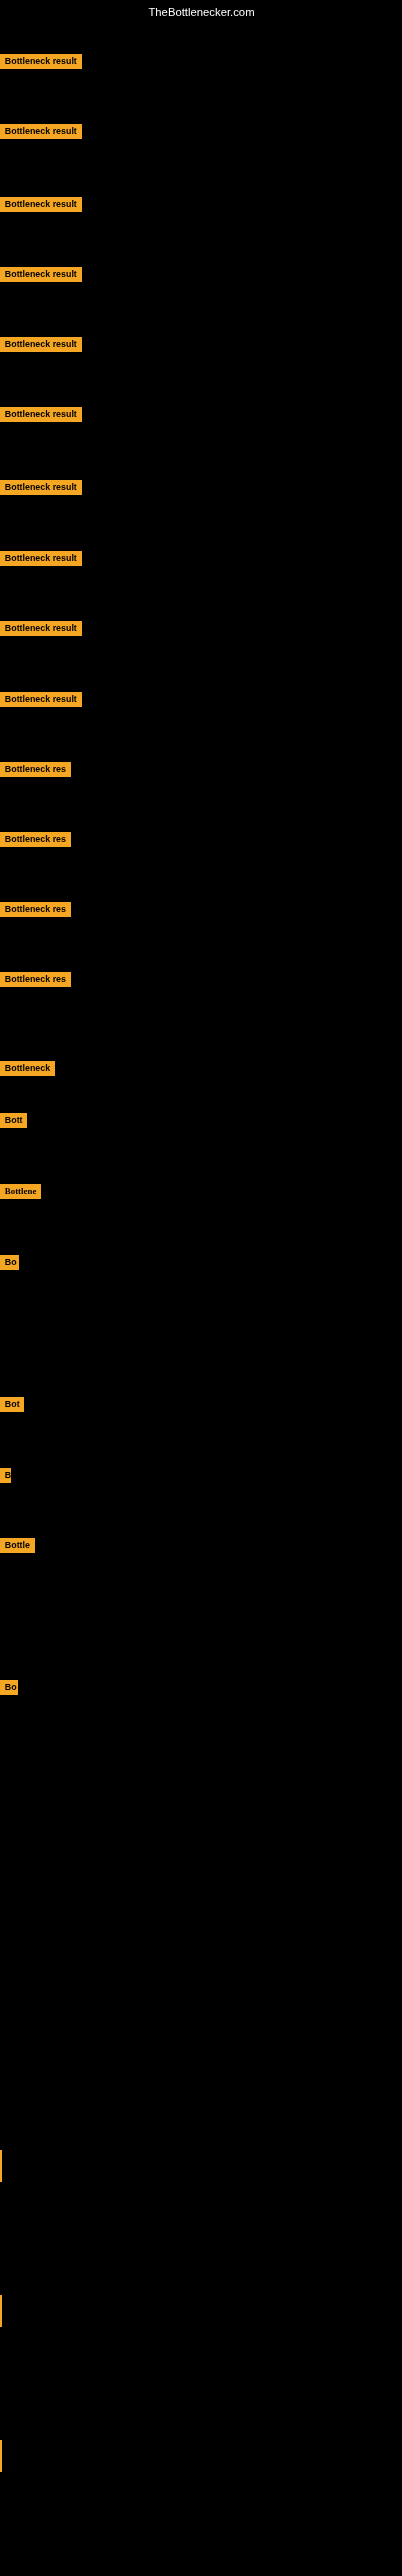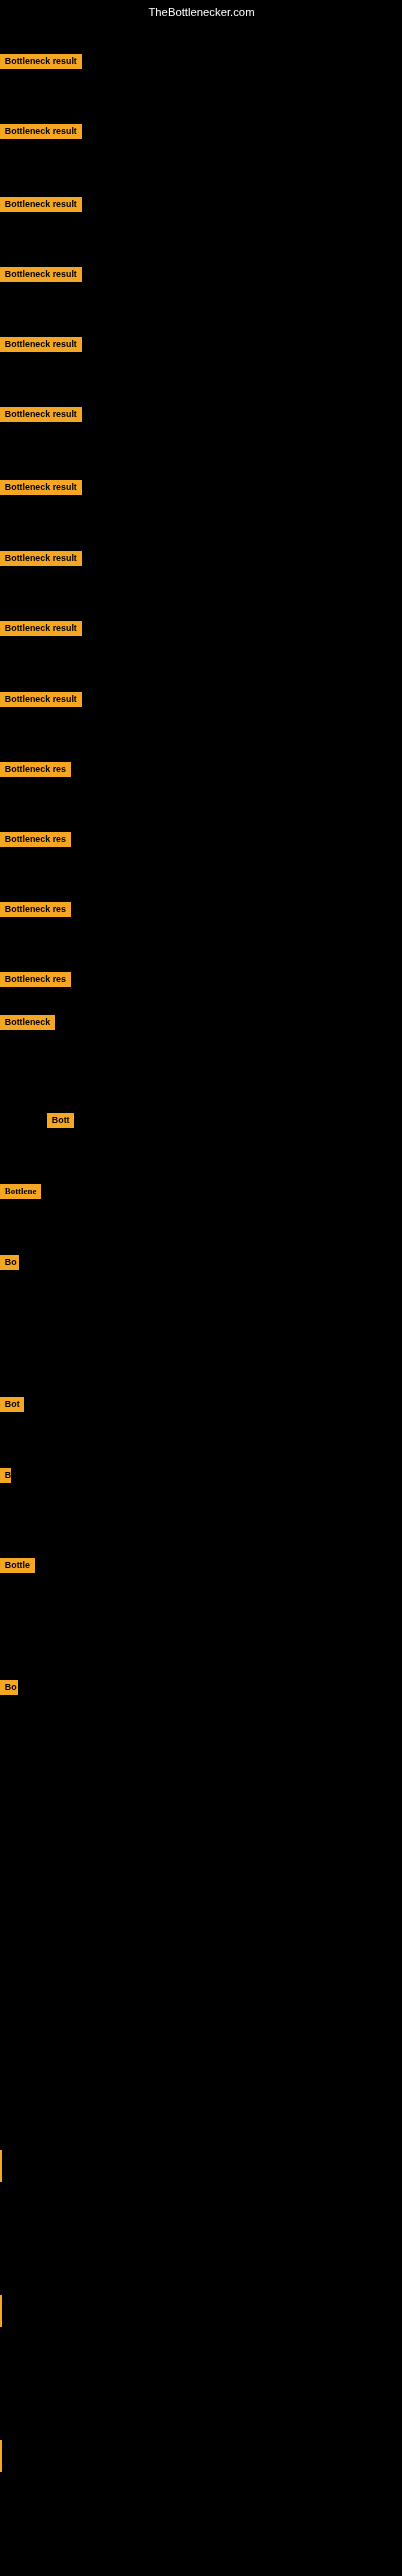--- a/index.html
+++ b/index.html
@@ -60,25 +60,25 @@
     <div class="bottleneck-item" style="top: 312px; max-width: 113px;"><span class="bottleneck-label" style="max-width: 113px;">Bottleneck result</span></div>
     <div class="bottleneck-item" style="top: 382px; max-width: 109px;"><span class="bottleneck-label" style="max-width: 109px;">Bottleneck result</span></div>
     <div class="bottleneck-item" style="top: 455px; max-width: 115px;"><span class="bottleneck-label" style="max-width: 115px;">Bottleneck result</span></div>
     <div class="bottleneck-item" style="top: 526px; max-width: 116px;"><span class="bottleneck-label" style="max-width: 116px;">Bottleneck result</span></div>
     <div class="bottleneck-item" style="top: 596px; max-width: 105px;"><span class="bottleneck-label" style="max-width: 105px;">Bottleneck result</span></div>
     <div class="bottleneck-item" style="top: 667px; max-width: 101px;"><span class="bottleneck-label" style="max-width: 101px;">Bottleneck result</span></div>
     <div class="bottleneck-item" style="top: 737px; max-width: 93px;"><span class="bottleneck-label" style="max-width: 93px;">Bottleneck res</span></div>
     <div class="bottleneck-item" style="top: 807px; max-width: 89px;"><span class="bottleneck-label" style="max-width: 89px;">Bottleneck res</span></div>
     <div class="bottleneck-item" style="top: 877px; max-width: 87px;"><span class="bottleneck-label" style="max-width: 87px;">Bottleneck res</span></div>
     <div class="bottleneck-item" style="top: 947px; max-width: 85px;"><span class="bottleneck-label" style="max-width: 85px;">Bottleneck res</span></div>
-    <div class="bottleneck-item" style="top: 990px; max-width: 64px; text-decoration: underline;"><span class="bottleneck-label" style="max-width: 64px;">Bottleneck</span></div>
-    <div class="bottleneck-item" style="top: 1088px; max-width: 34px; padding-left: 47px;"><span class="bottleneck-label" style="max-width: 34px;">Bott</span></div>
+    <div class="bottleneck-item" style="top: 1036px; max-width: 64px; text-decoration: underline;"><span class="bottleneck-label" style="max-width: 64px;">Bottleneck</span></div>
+    <div class="bottleneck-item" style="top: 1088px; max-width: 34px;"><span class="bottleneck-label" style="max-width: 34px;">Bott</span></div>
     <div class="bottleneck-item" style="top: 1159px; max-width: 50px; font-family: Liberation Serif, serif;"><span class="bottleneck-label" style="max-width: 50px;">Bottlene</span></div>
     <div class="bottleneck-item" style="top: 1230px; max-width: 19.3px;"><span class="bottleneck-label" style="max-width: 19.3px;">Bo</span></div>
     <div class="bottleneck-item" style="top: 1372px; max-width: 24px;"><span class="bottleneck-label" style="max-width: 24px;">Bot</span></div>
     <div class="bottleneck-item" style="top: 1443px; max-width: 11.3px;"><span class="bottleneck-label" style="max-width: 11.3px;">B</span></div>
-    <div class="bottleneck-item" style="top: 1513px; max-width: 39px; margin-top: 20px;"><span class="bottleneck-label" style="max-width: 39px;">Bottle</span></div>
+    <div class="bottleneck-item" style="top: 1513px; max-width: 39px;"><span class="bottleneck-label" style="max-width: 39px;">Bottle</span></div>
     <div class="bottleneck-item" style="top: 1655px; max-width: 17.7px;"><span class="bottleneck-label" style="max-width: 17.7px;">Bo</span></div>
     <div class="bar-line" style="top: 2125px; height: 32px;"></div>
     <div class="bar-line" style="top: 2270px; height: 32px;"></div>
     <div class="bar-line" style="top: 2415px; height: 32px;"></div>
   </div>
 
 
 </body></html>

